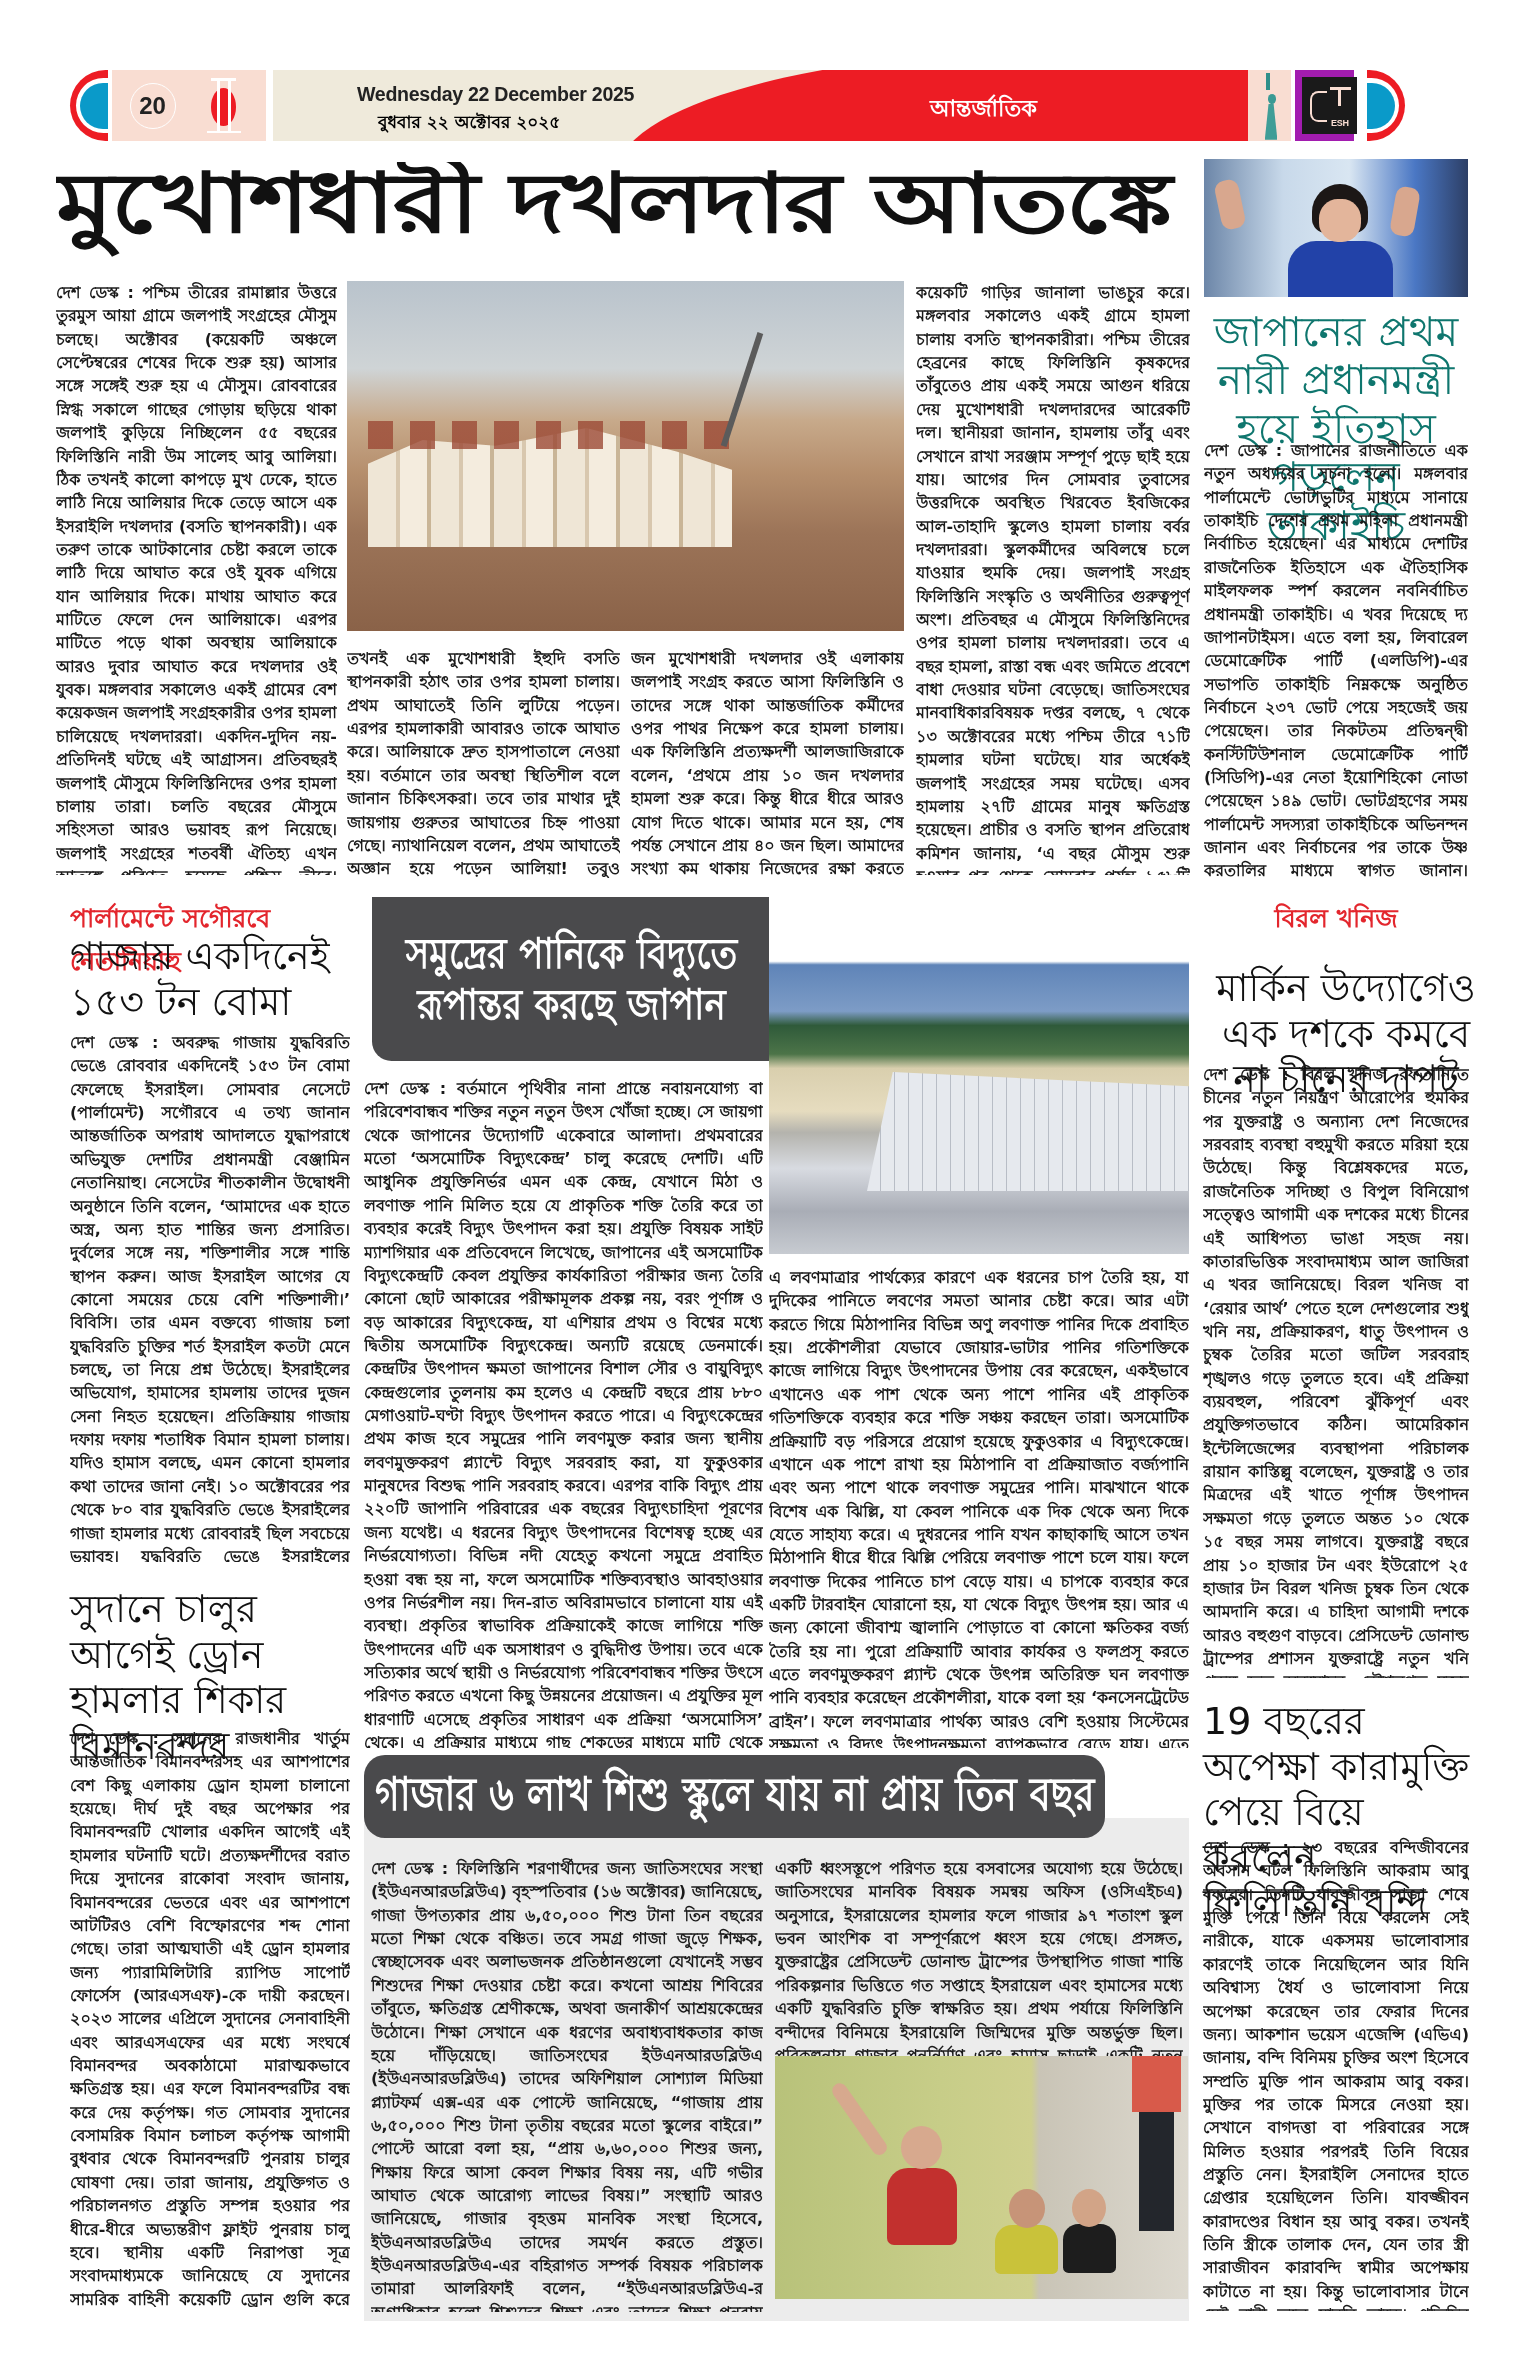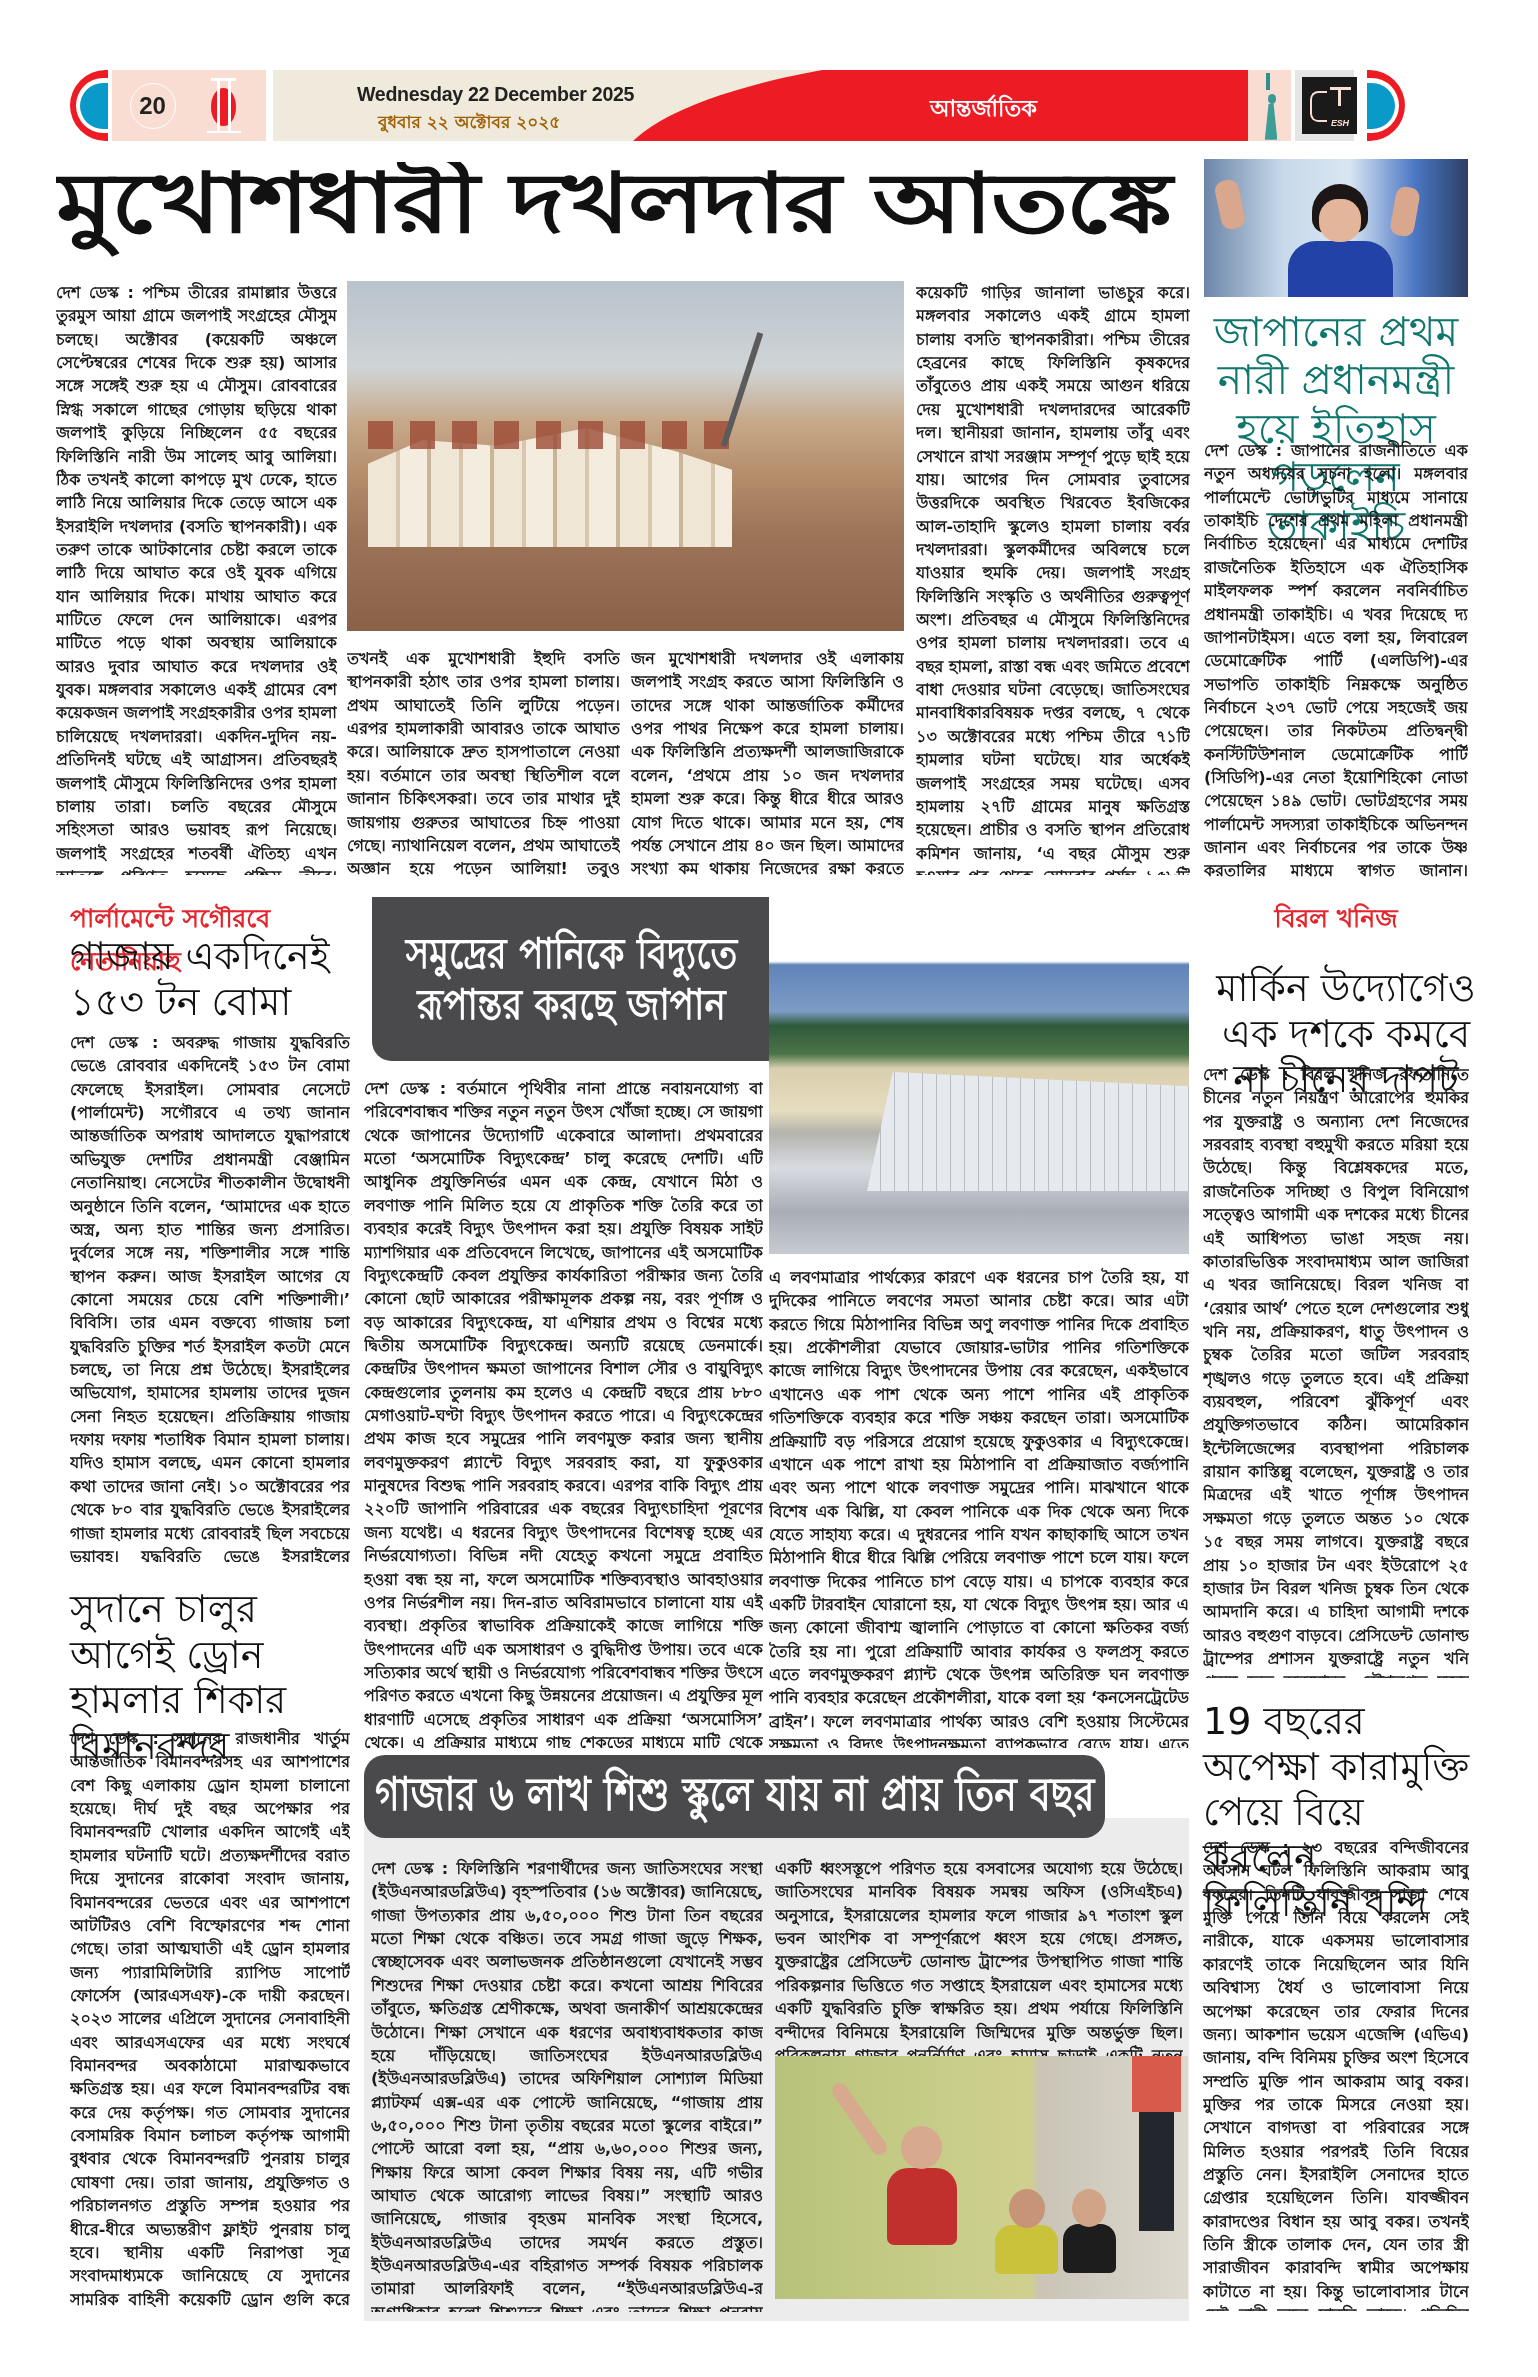--- a/index.html
+++ b/index.html
@@ -14,28 +14,28 @@
   .hdr-pageno-box { left: 112px; top: 70px; width: 154px; height: 71px; background: #f9ddd2; }
   .pageno-circle { position: absolute; left: 17.5px; top: 12.6px; width: 46px; height: 46px; border-radius: 50%; border: 1.4px solid #ffffff; display: flex; align-items: center; justify-content: center; font-family: "Liberation Sans", sans-serif; font-weight: bold; font-size: 24px; color: #222; }
   .pageno-icon { position: absolute; left: 98px; top: 8.4px; width: 28px; height: 55px; }
   .pageno-icon .disc { position: absolute; left: 1.4px; top: 9.8px; width: 25px; height: 38px; border-radius: 50%; background: #ed1c24; }
   .pageno-icon .post { position: absolute; top: 0; width: 2.8px; height: 55px; background: #ffffff; }
   .pageno-icon .base { position: absolute; left: -2.8px; bottom: 0; width: 34px; height: 2.8px; background: #ffffff; }
   .pageno-icon .cap { position: absolute; left: 1.4px; top: 0; width: 25px; height: 2.8px; background: #ffffff; }
   .hdr-date-box { left: 273px; top: 70px; width: 979px; height: 71px; background: #efeadb; overflow: hidden; }
   .hdr-red-wave { position: absolute; left: 343px; top: -21px; width: 769px; height: 210px; background: #ed1c24; border-radius: 60% 0 0 0; }
   .hdr-date-en { position: absolute; left: 84px; top: 12.6px; font-family: "Liberation Sans", sans-serif; font-weight: bold; font-size: 19.6px; color: #222; letter-spacing: -0.3px; }
-  .hdr-date-bn { position: absolute; left: 105px; top: 39px; font-weight: bold; font-size: 17px; color: #a16207; }
+  .hdr-date-bn { position: absolute; left: 105px; top: 39px; font-weight: bold; font-size: 17px; color: #000000; }
   .hdr-section { position: absolute; left: 657px; top: 21px; font-weight: bold; font-size: 22.4px; color: #ffffff; }
   .hdr-statue-box { left: 1248px; top: 70px; width: 43px; height: 71px; background: #f9ddd2; }
   .statue { position: absolute; left: 15.4px; top: 2.8px; width: 12.6px; height: 67px; }
   .statue .torch { position: absolute; left: 2.8px; top: 0; width: 3.5px; height: 17px; background: #2f8f8a; }
   .statue .head { position: absolute; left: 4.2px; top: 21px; width: 8.4px; height: 9.8px; border-radius: 50%; background: #3a9a94; }
   .statue .body { position: absolute; left: 1.4px; top: 31px; width: 12.6px; height: 36px; background: #3f9d97; clip-path: polygon(30% 0, 70% 0, 100% 100%, 0 100%); }
-  .hdr-logo-box { left: 1295px; top: 70px; width: 59px; height: 71px; background: #e5e5e5; font-style: italic; }
+  .hdr-logo-box { left: 1295px; top: 70px; width: 59px; height: 71px; background: #a21caf; }
   .logo { position: absolute; left: 7px; top: 7px; width: 55px; height: 57px; background: #1a1a1a; }
   .logo .g1 { position: absolute; left: 8.4px; top: 14px; width: 17px; height: 31px; border: 2.1px solid #f9ddd2; border-right: none; border-radius: 8.4px 0 0 8.4px; }
   .logo .g2 { position: absolute; left: 28px; top: 9.8px; width: 21px; height: 2.8px; background: #f9ddd2; }
   .logo .g3 { position: absolute; left: 36px; top: 9.8px; width: 2.8px; height: 19.6px; background: #f9ddd2; }
   .logo .esh { position: absolute; left: 29px; top: 41px; font-family: "Liberation Sans", sans-serif; font-weight: bold; font-size: 9px; color: #f9ddd2; letter-spacing: -0.3px; }
   .hdr-right-cap { left: 1367px; top: 70px; width: 38px; height: 71px; border-radius: 0 42px 42px 0; background: #ed1c24; overflow: hidden; }
   .hdr-right-cap .inner { position: absolute; left: -9.8px; top: 8.4px; width: 42px; height: 55px; border-radius: 0 28px 28px 0; background: #ffffff; }
   .hdr-right-cap .inner2 { position: absolute; left: -14px; top: 12.6px; width: 42px; height: 46px; border-radius: 0 24px 24px 0; background: #0a9ac9; }
 
   

